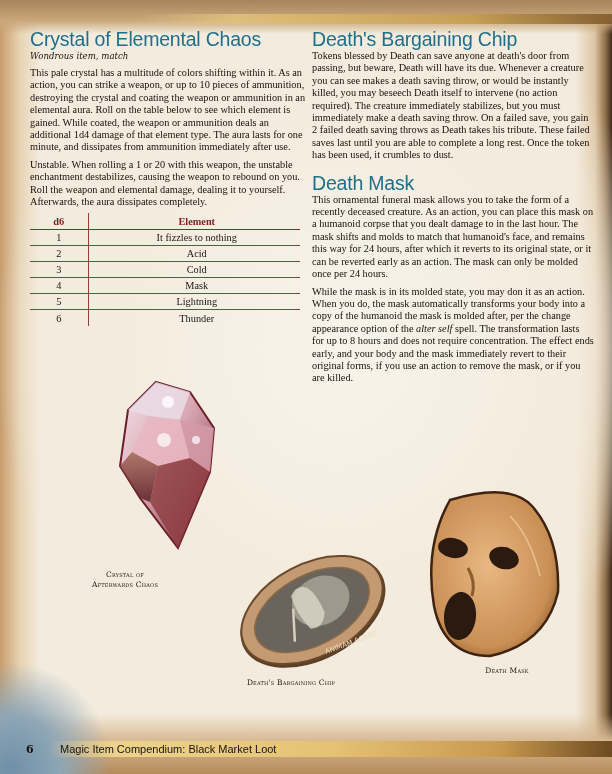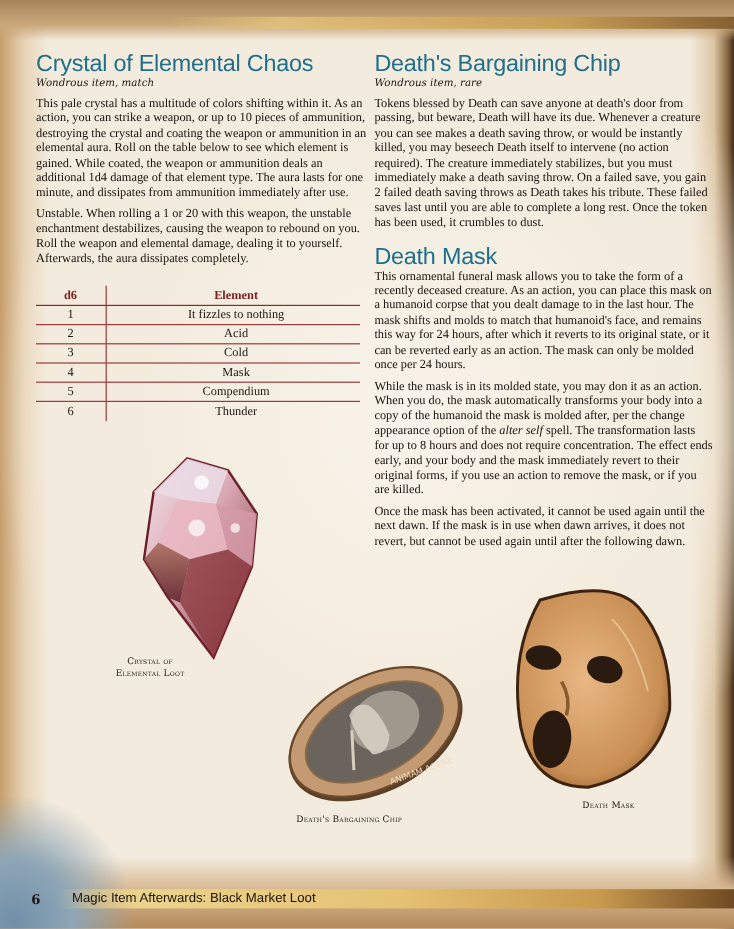--- a/index.html
+++ b/index.html
@@ -37,40 +37,40 @@
   .footer-stripe {
     position: absolute; left: 48px; right: 0; top: 741px; height: 16px;
     background: linear-gradient(90deg, rgba(240,215,140,0) 0%, #ecd38c 12%, #e5c274 50%, #c89a4e 80%, #6e4a22 100%);
   }
   .footer {
     position: absolute; top: 742px; left: 26px; height: 14px;
     font-family: "Liberation Sans", sans-serif; font-size: 11px; color: #1b140e;
     display: flex; align-items: center;
   }
   .footer .pnum { width: 34px; font-weight: bold; font-family: "DejaVu Serif", serif; font-size: 11px; }
-  .col { position: absolute; top: 42px; width: 282px; }
+  .col { position: absolute; top: 28px; width: 282px; }
   .col.left { left: 30px; }
   .col.right { left: 312px; }
   h2 {
     font-family: "Liberation Sans", sans-serif;
     font-weight: normal; color: #1f6f8b;
     font-size: 19.5px; line-height: 22px; letter-spacing: -0.2px;
   }
   .sub {
     font-family: "DejaVu Serif", serif; font-style: italic; font-size: 8.6px;
     margin-top: 1px; margin-bottom: 6px; color: #1a1410;
   }
   p.body {
     font-family: "Liberation Serif", serif;
     font-size: 10.3px; line-height: 12.4px; margin-bottom: 5px; color: #17120d;
   }
   p.body em { font-style: italic; }
   .spacer-h2 { margin-top: 10px; }
   table.d6 {
-    margin-top: 16px; margin-left: 0; width: 270px; border-collapse: collapse;
+    margin-top: 5px; margin-left: 0; width: 270px; border-collapse: collapse;
     font-family: "Liberation Serif", serif; font-size: 10.3px;
   }
   table.d6 th {
     color: #7d1d1d; font-weight: bold; text-align: center; padding: 3px 0 2px 0; height: 16px;
     border-bottom: 1.5px solid #8b2a2a;
   }
   table.d6 td { padding: 2px 0 2px 0; height: 16px; border-bottom: 1px solid #9a3a3a; text-align: center; }
   table.d6 tr:last-child td { border-bottom: none; }
   table.d6 .c1 { width: 58px; text-align: center; border-right: 1px solid #9a3a3a; }
   table.d6 th.c1 { border-right: 1px solid #9a3a3a; }
@@ -116,42 +116,40 @@
         <tr>
           <td class="c1">3</td>
           <td class="c2">Cold</td>
         </tr>
         <tr>
           <td class="c1">4</td>
           <td class="c2">Mask</td>
         </tr>
         <tr>
           <td class="c1">5</td>
-          <td class="c2">Compendium</td>
+          <td class="c2">Lightning</td>
         </tr>
         <tr>
           <td class="c1">6</td>
           <td class="c2">Thunder</td>
         </tr>
       </tbody>
     </table>
   </section>
 </div>
 
 <div class="col right">
   <section>
     <h2>Death's Bargaining Chip</h2>
-    <div class="sub">Wondrous item, rare</div>
     <p class="body">Tokens blessed by Death can save anyone at death's door from passing, but beware, Death will have its due. Whenever a creature you can see makes a death saving throw, or would be instantly killed, you may beseech Death itself to intervene (no action required). The creature immediately stabilizes, but you must immediately make a death saving throw. On a failed save, you gain 2 failed death saving throws as Death takes his tribute. These failed saves last until you are able to complete a long rest. Once the token has been used, it crumbles to dust.</p>
   </section>
   <section class="spacer-h2">
     <h2>Death Mask</h2>
     <p class="body">This ornamental funeral mask allows you to take the form of a recently deceased creature. As an action, you can place this mask on a humanoid corpse that you dealt damage to in the last hour. The mask shifts and molds to match that humanoid's face, and remains this way for 24 hours, after which it reverts to its original state, or it can be reverted early as an action. The mask can only be molded once per 24 hours.</p>
     <p class="body"><span>While the mask is in its molded state, you may don it as an action. When you do, the mask automatically transforms your body into a copy of the humanoid the mask is molded after, per the change appearance option of the </span><em>alter self</em><span> spell. The transformation lasts for up to 8 hours and does not require concentration. The effect ends early, and your body and the mask immediately revert to their original forms, if you use an action to remove the mask, or if you are killed.</span></p>
-    <p class="body">Once the mask has been activated, it cannot be used again until the next dawn. If the mask is in use when dawn arrives, it does not revert, but cannot be used again until after the following dawn.</p>
   </section>
 </div>
 
 <svg class="art" style="left:118px; top:380px;" width="100" height="175" viewBox="0 0 100 175">
   <defs>
     <linearGradient id="cg1" x1="0" y1="0" x2="1" y2="1">
       <stop offset="0" stop-color="#f4e3ea"></stop>
       <stop offset="0.45" stop-color="#d8a8b4"></stop>
       <stop offset="1" stop-color="#7a2a34"></stop>
     </linearGradient>
@@ -163,23 +161,23 @@
   <polygon points="38,2 72,12 96,48 92,92 60,168 22,118 2,86 10,30" fill="url(#cg1)" stroke="#6b1f2a" stroke-width="2"></polygon>
   <polygon points="38,2 72,12 62,40 30,36 10,30" fill="#eadce6" opacity="0.85"></polygon>
   <polygon points="30,36 62,40 72,78 40,86 14,72" fill="#e9b7c2" opacity="0.9"></polygon>
   <polygon points="2,86 14,72 40,86 32,122 22,118" fill="url(#cg2)" opacity="0.85"></polygon>
   <polygon points="40,86 72,78 92,92 60,168 32,122" fill="#8c3b40" opacity="0.8"></polygon>
   <polygon points="62,40 96,48 92,92 72,78" fill="#d49aa8" opacity="0.85"></polygon>
   <circle cx="50" cy="22" r="6" fill="#fff" opacity="0.8"></circle>
   <circle cx="46" cy="60" r="7" fill="#fff" opacity="0.7"></circle>
   <circle cx="78" cy="60" r="4" fill="#fff" opacity="0.7"></circle>
 </svg>
-<div class="caption" style="left:70px; top:546px; width:110px;">
+<div class="caption" style="left:70px; top:570px; width:110px;">
   <div>Crystal of</div>
-  <div>Elemental Loot</div>
+  <div>Afterwards Chaos</div>
 </div>
 
 <svg class="art" style="left:230px; top:548px;" width="165" height="125" viewBox="0 0 165 125">
   <g transform="rotate(-28 82 62)">
     <ellipse cx="82" cy="64" rx="78" ry="48" fill="#5b4027"></ellipse>
     <ellipse cx="82" cy="62" rx="76" ry="46" fill="#c49a72" stroke="#6b4a2c" stroke-width="2"></ellipse>
     <ellipse cx="82" cy="62" rx="62" ry="35" fill="#6a645c" stroke="#8a6a48" stroke-width="1.5"></ellipse>
     <ellipse cx="94" cy="58" rx="30" ry="24" fill="#c8c2b6" opacity="0.55"></ellipse>
     <path d="M70 40 q10 -8 18 0 q6 10 4 30 q-8 14 -20 8 q-6 -20 -2 -38z" fill="#d8d2c6" opacity="0.85"></path>
     <line x1="52" y1="82" x2="66" y2="52" stroke="#d8cfc0" stroke-width="2.5"></line>
@@ -200,14 +198,14 @@
   <ellipse cx="33" cy="62" rx="15" ry="10" fill="#2b1a10" transform="rotate(10 33 62)"></ellipse>
   <ellipse cx="84" cy="72" rx="15" ry="11" fill="#2b1a10" transform="rotate(15 84 72)"></ellipse>
   <ellipse cx="40" cy="130" rx="16" ry="24" fill="#2b1a10" transform="rotate(5 40 130)"></ellipse>
   <path d="M48 82 q8 14 4 28" stroke="#8a5a30" stroke-width="3" fill="none"></path>
   <path d="M90 30 q20 20 30 60" stroke="#f1d3a8" stroke-width="1.5" fill="none" opacity="0.7"></path>
 </svg>
 <div class="caption" style="left:462px; top:666px; width:90px;">Death Mask</div>
 
 <div class="footer">
   <span class="pnum">6</span>
-  <span>Magic Item Afterwards: Black Market Loot</span>
+  <span>Magic Item Compendium: Black Market Loot</span>
 </div>
 
 </body></html>

